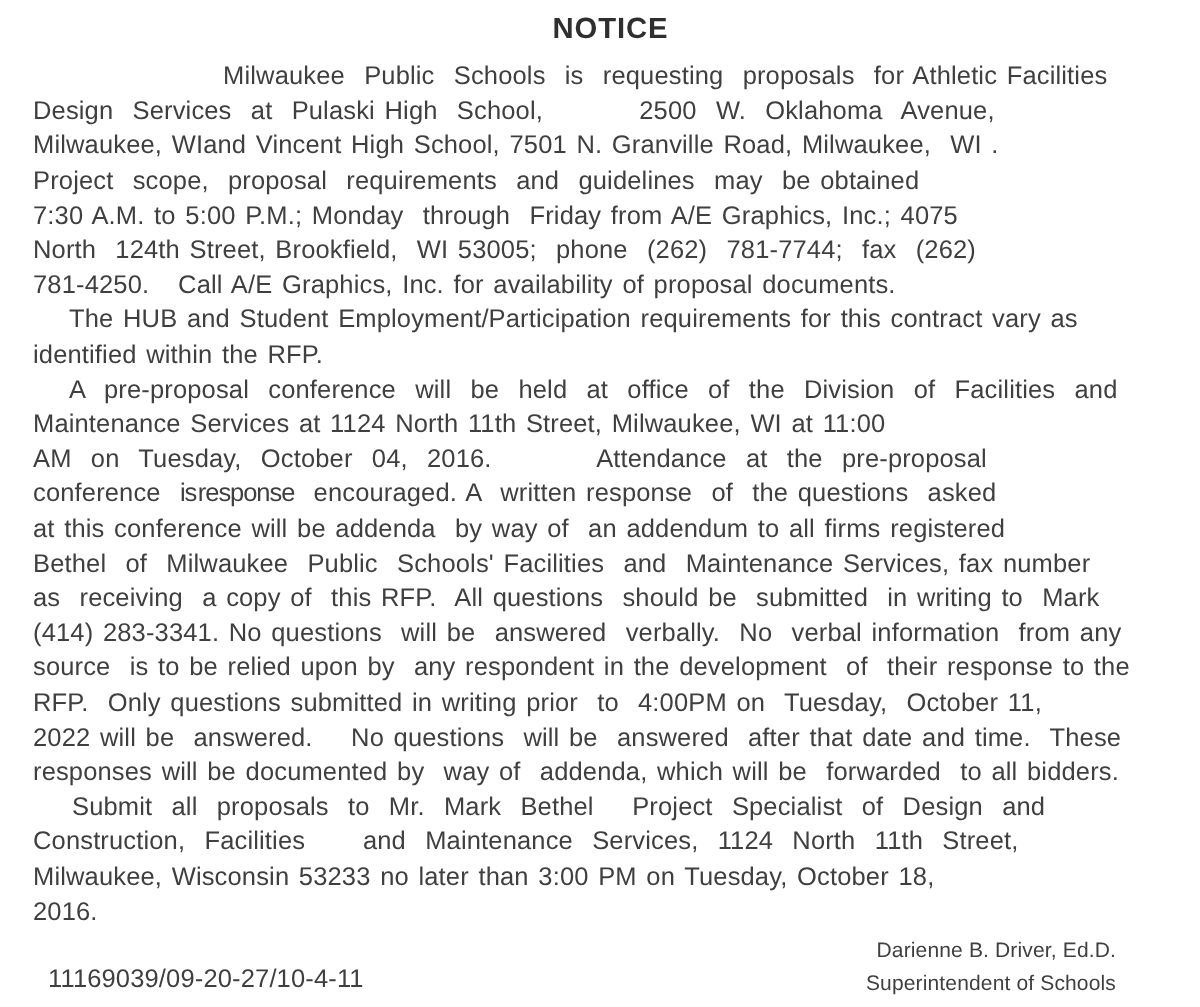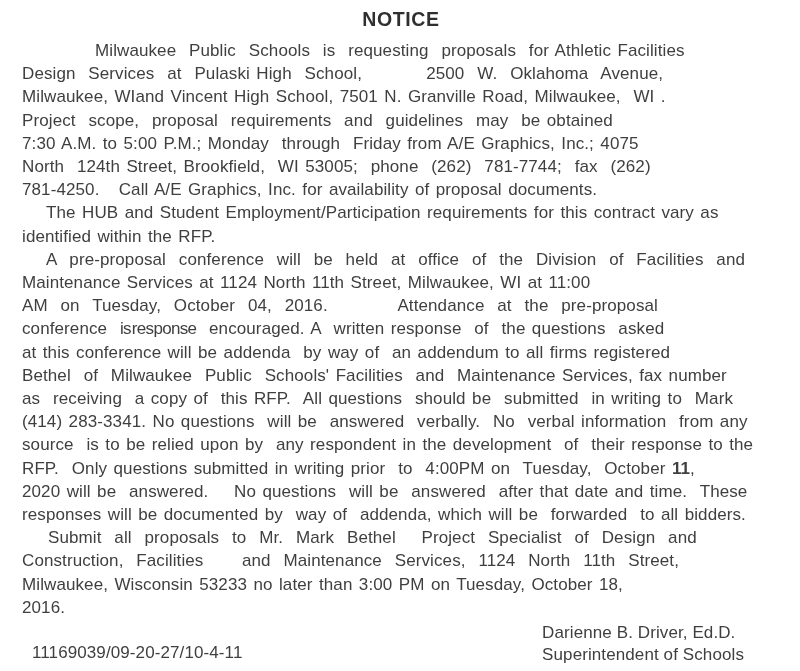--- a/index.html
+++ b/index.html
@@ -5,90 +5,90 @@
   html, body { margin: 0; padding: 0; }
   body {
     width: 800px;
     height: 671px;
     background: #ffffff;
     overflow: hidden;
     font-family: "Liberation Sans", sans-serif;
     color: #3f3f3f;
   }
   .doc {
-    padding: 6px 20px 0 22px;
+    padding: 6px 8px 0 22px;
   }
   .title {
     text-align: center;
     font-weight: 700;
     font-size: 19.5px;
     line-height: 22px;
     letter-spacing: 0.6px;
     color: #2f2f2f;
     margin: 2px 0 9px 0;
   }
   .body-lines { }
   .line {
     white-space: pre;
     font-size: 17px;
     line-height: 23.2px;
     word-spacing: 1.6px;
     letter-spacing: 0.1px;
   }
-  .seg-bold { font-weight: 700; }
+  .seg-bold { font-weight: 400; }
   .seg-narrow { letter-spacing: -0.7px; word-spacing: -3px; }
   .footer-row {
     display: flex;
     justify-content: space-between;
     align-items: flex-end;
     margin-top: 3px;
     padding-left: 10px;
   }
   .ref-code {
     font-size: 17px;
     line-height: 22px;
     letter-spacing: 0.1px;
     padding-bottom: 4px;
   }
   .sig {
-    text-align: left;
-    font-size: 17px;
+    text-align: right;
+    font-size: 14px;
     line-height: 22px;
     letter-spacing: 0.1px;
-    margin-right: 36px;
+    margin-right: 48px;
     padding-bottom: 2px;
   }
 </style>
 </head>
 <body>
 
 <main class="doc">
   <h1 class="title">NOTICE</h1>
 
   <div class="body-lines" id="doc-body">
-      <div class="line" style="padding-left: 73px;"><span>Milwaukee  Public  Schools  is  requesting  proposals  for Athletic Facilities</span></div>
+      <div class="line" style="padding-left: 73px; text-align: center;"><span>Milwaukee  Public  Schools  is  requesting  proposals  for Athletic Facilities</span></div>
       <div class="line"><span>Design  Services  at  Pulaski High  School,          2500  W.  Oklahoma  Avenue,</span></div>
       <div class="line"><span>Milwaukee, WIand Vincent High School, 7501 N. Granville Road, Milwaukee,  WI .</span></div>
       <div class="line"><span>Project  scope,  proposal  requirements  and  guidelines  may  be obtained</span></div>
       <div class="line"><span>7:30 A.M. to 5:00 P.M.; Monday  through  Friday from A/E Graphics, Inc.; 4075</span></div>
       <div class="line"><span>North  124th Street, Brookfield,  WI 53005;  phone  (262)  781-7744;  fax  (262)</span></div>
       <div class="line"><span>781-4250.   Call A/E Graphics, Inc. for availability of proposal documents.</span></div>
       <div class="line" style="padding-left: 24px;"><span>The HUB and Student Employment/Participation requirements for this contract vary as</span></div>
       <div class="line"><span>identified within the RFP.</span></div>
       <div class="line" style="padding-left: 24px;"><span>A  pre-proposal  conference  will  be  held  at  office  of  the  Division  of  Facilities  and</span></div>
       <div class="line"><span>Maintenance Services at 1124 North 11th Street, Milwaukee, WI at 11:00</span></div>
       <div class="line"><span>AM  on  Tuesday,  October  04,  2016.           Attendance  at  the  pre-proposal</span></div>
       <div class="line"><span>conference  </span><span class="seg-narrow">is response</span><span>  encouraged. A  written response  of  the questions  asked</span></div>
       <div class="line"><span>at this conference will be addenda  by way of  an addendum to all firms registered</span></div>
       <div class="line"><span>Bethel  of  Milwaukee  Public  Schools' Facilities  and  Maintenance Services, fax number</span></div>
       <div class="line"><span>as  receiving  a copy of  this RFP.  All questions  should be  submitted  in writing to  Mark</span></div>
       <div class="line"><span>(414) 283-3341. No questions  will be  answered  verbally.  No  verbal information  from any</span></div>
       <div class="line"><span>source  is to be relied upon by  any respondent in the development  of  their response to the</span></div>
       <div class="line"><span>RFP.  Only questions submitted in writing prior  to  4:00PM on  Tuesday,  October </span><span class="seg-bold">11</span><span>,</span></div>
-      <div class="line"><span>2020 will be  answered.    No questions  will be  answered  after that date and time.  These</span></div>
+      <div class="line"><span>2022 will be  answered.    No questions  will be  answered  after that date and time.  These</span></div>
       <div class="line"><span>responses will be documented by  way of  addenda, which will be  forwarded  to all bidders.</span></div>
       <div class="line" style="padding-left: 26px;"><span>Submit  all  proposals  to  Mr.  Mark  Bethel    Project  Specialist  of  Design  and</span></div>
       <div class="line"><span>Construction,  Facilities      and  Maintenance  Services,  1124  North  11th  Street,</span></div>
       <div class="line"><span>Milwaukee, Wisconsin 53233 no later than 3:00 PM on Tuesday, October 18,</span></div>
       <div class="line"><span>2016.</span></div>
     </div>
 
   <div class="footer-row">
     <div class="ref-code">11169039/09-20-27/10-4-11</div>
     <div class="sig">

